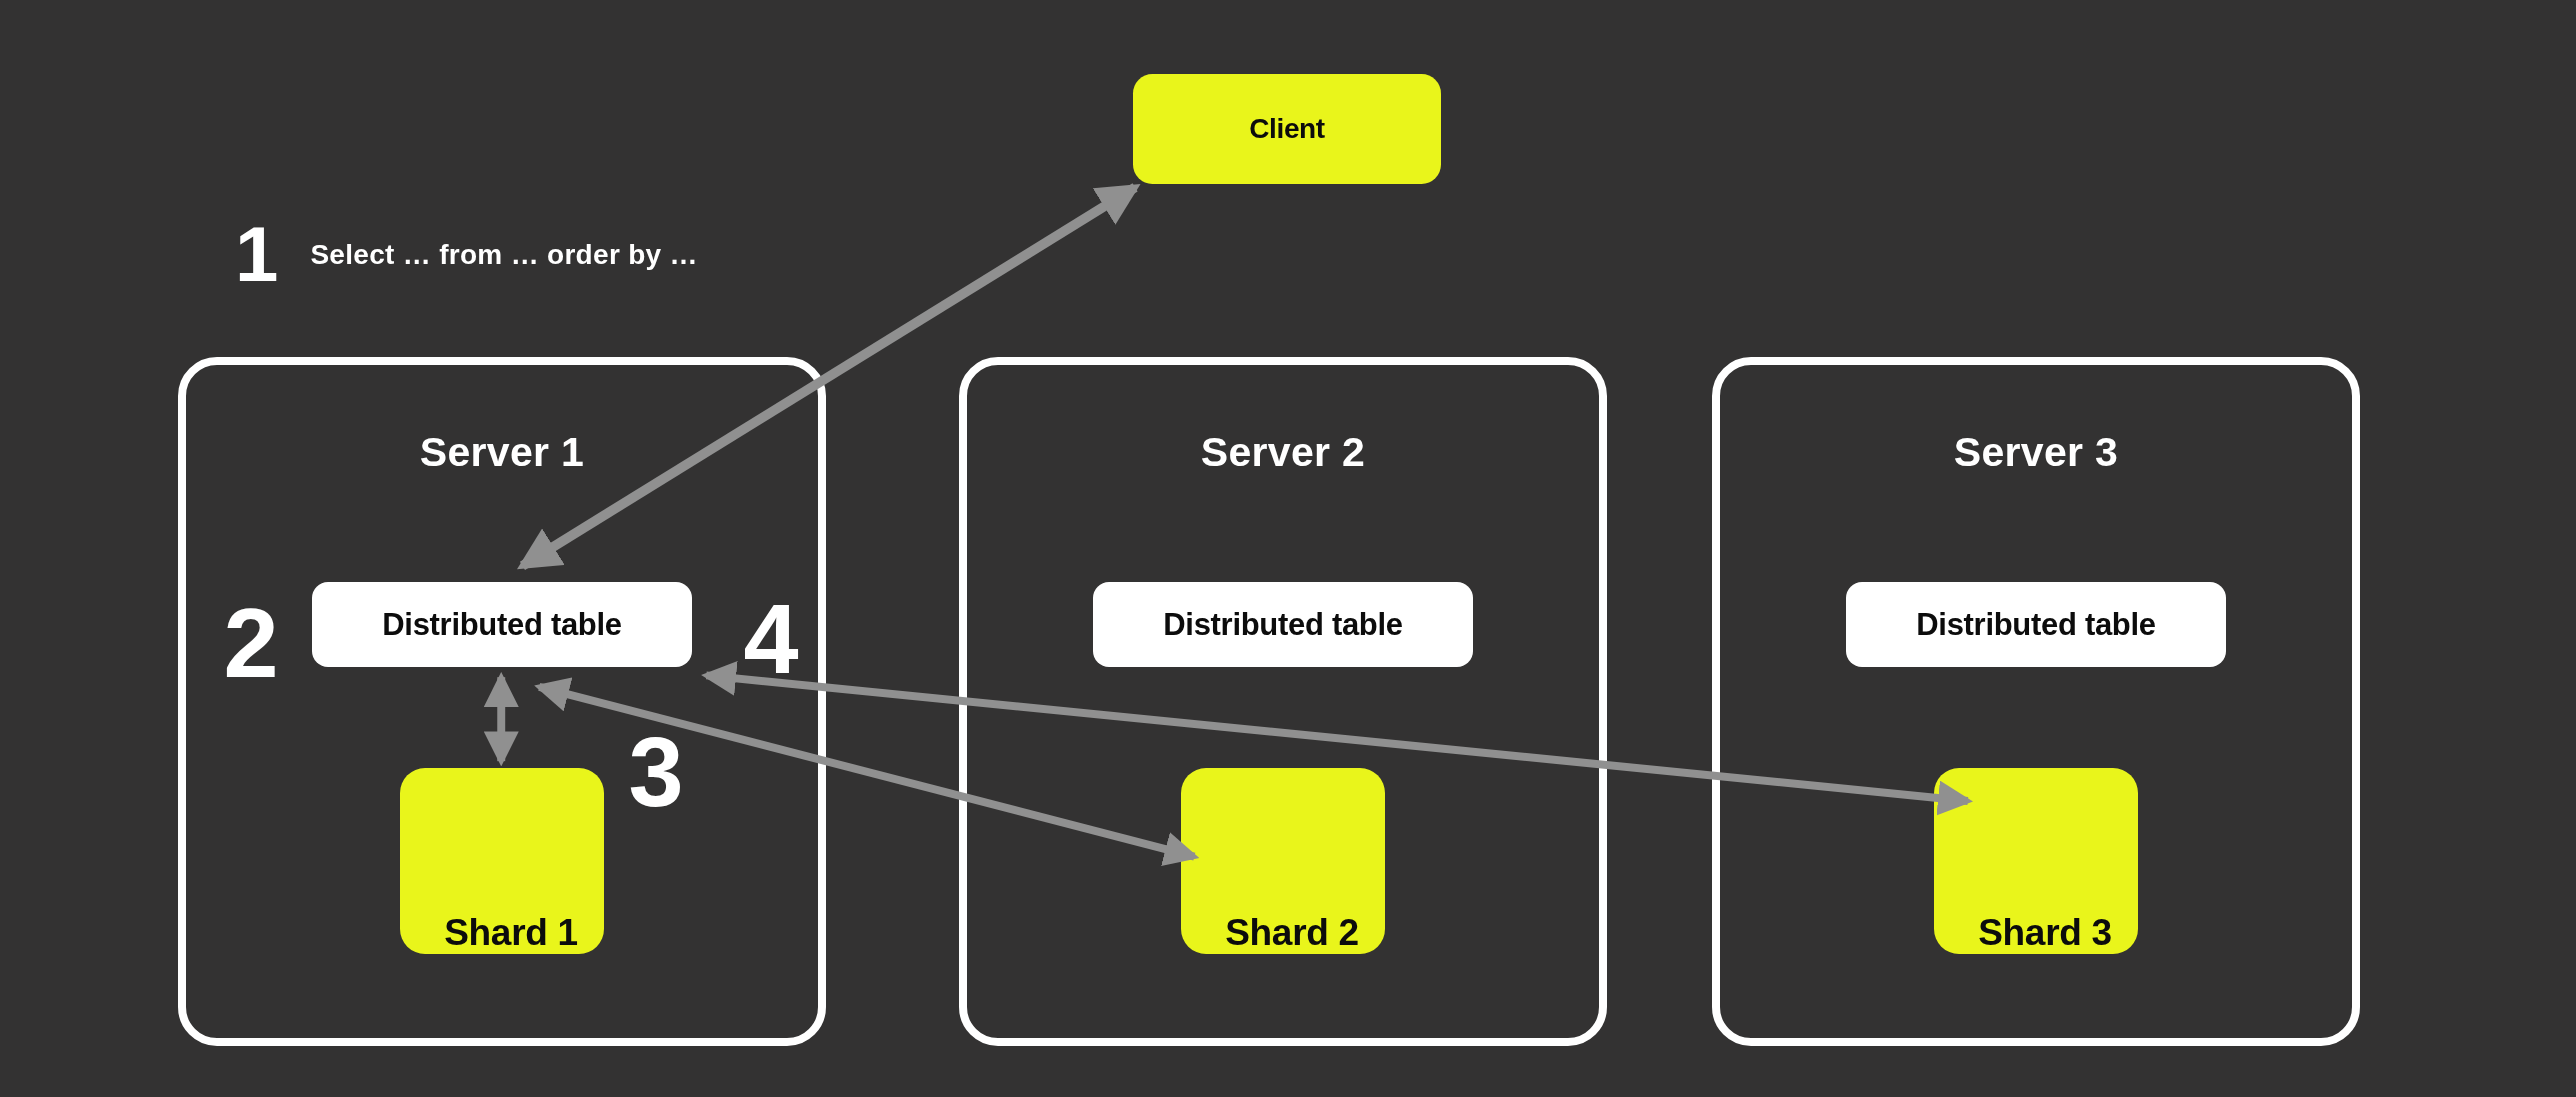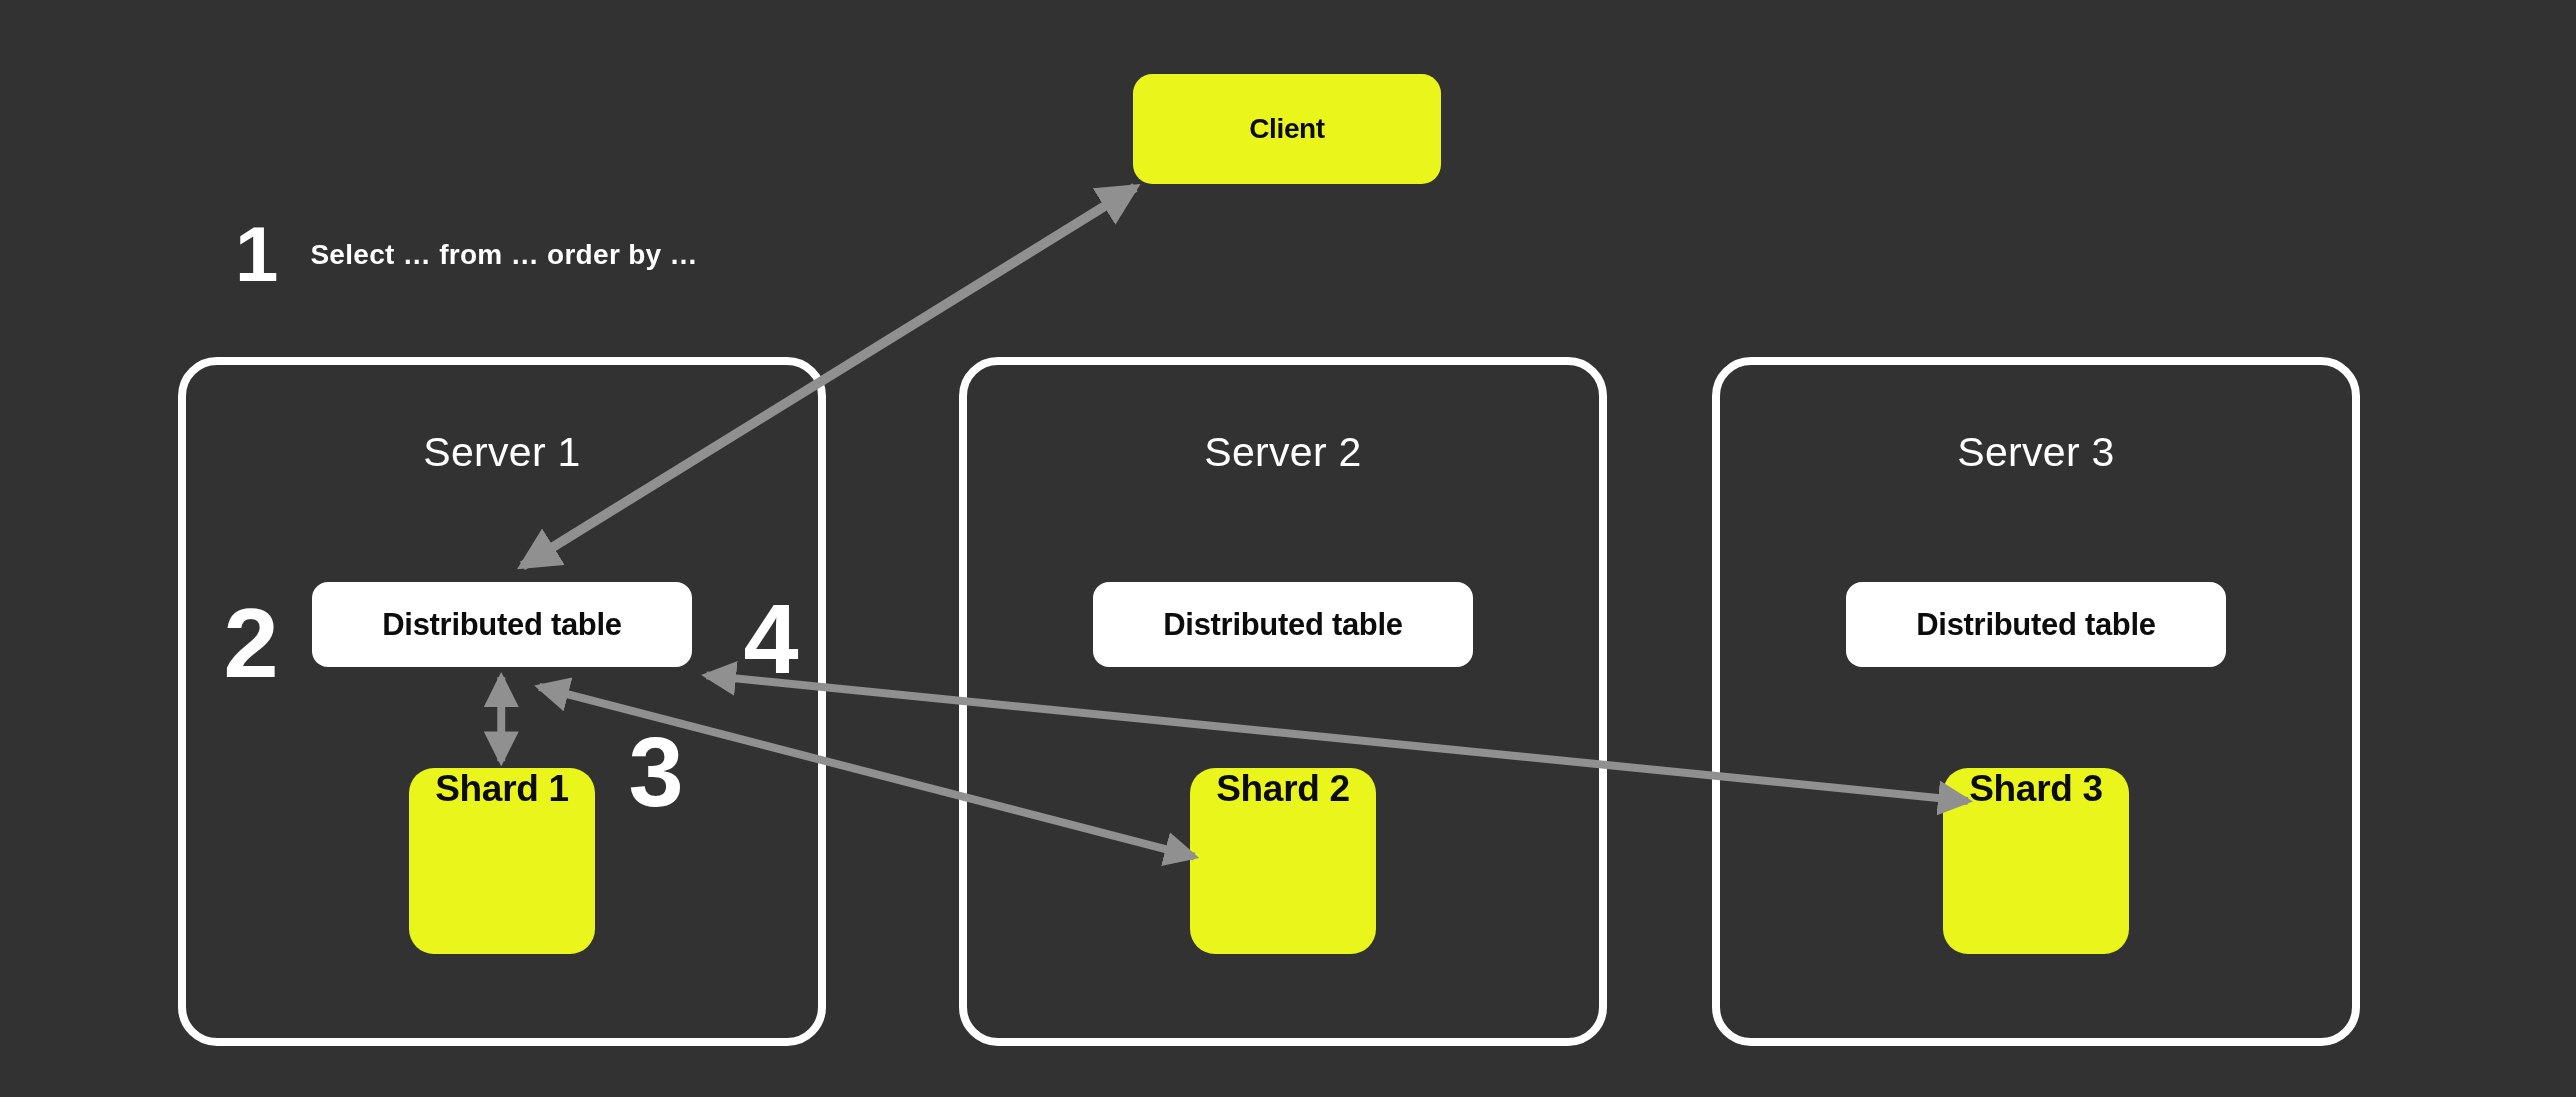--- a/index.html
+++ b/index.html
@@ -65,21 +65,21 @@
     box-sizing: border-box;
     z-index: 2;
   }
   .srv1 { left: 178px; }
   .srv2 { left: 959px; }
   .srv3 { left: 1712px; }
   .server-title {
     margin-top: 64px;
     text-align: center;
     font-size: 41px;
-    font-weight: 400;
+    font-weight: 700;
     color: var(--text-light, #ffffff);
     letter-spacing: 0.3px;
   }
   .dtable {
     position: absolute;
     left: 50%;
     transform: translateX(-50%);
     top: 217px;
     width: 380px;
     height: 85px;
@@ -96,26 +96,27 @@
   .shard {
     position: absolute;
     left: 50%;
     transform: translateX(-50%);
     top: 403px;
     width: 186px;
     height: 186px;
     background: var(--accent-yellow, #e9f51b);
     border-radius: 25px;
     display: flex;
-    align-items: flex-start;
+    align-items: flex-end;
     justify-content: center;
     font-size: 37px;
     font-weight: 700;
     color: var(--text-dark, #0c0c0c);
     letter-spacing: -0.3px;
+    padding-left: 18px;
   }
   .step-label {
     position: absolute;
     transform: translate(-50%, -50%);
     font-size: 99px;
     font-weight: 700;
     line-height: 1;
     color: var(--text-light, #ffffff);
     z-index: 4;
   }

